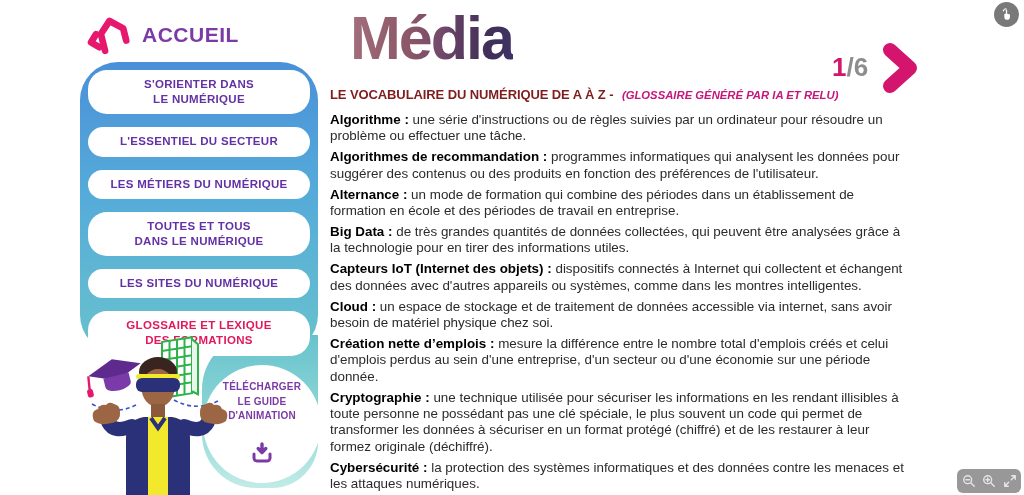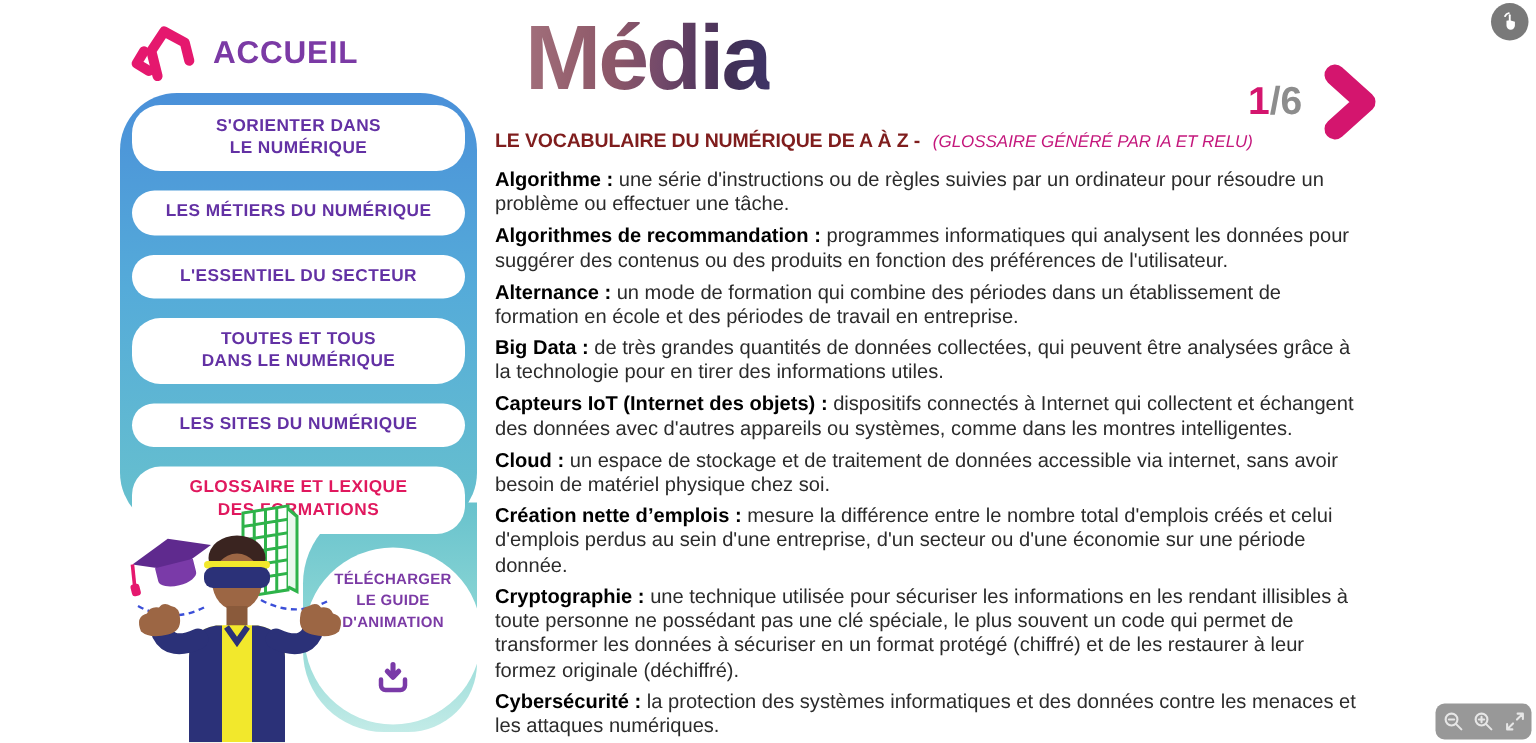--- a/index.html
+++ b/index.html
@@ -33,21 +33,21 @@
 
   .illustration { position:absolute; left:74px; top:326px; width:172px; height:169px; }
 
   
   .main { position:absolute; left:330px; top:8px; width:580px; }
   .page-title { font-size:61px; font-weight:800; letter-spacing:-2px; line-height:1;
              background:linear-gradient(93deg,#a2707c 0%,#96616f 20%,#8a5668 38%,#744a6a 55%,#57395f 70%,#413056 84%,#3d3367 100%);
              -webkit-background-clip:text; background-clip:text; color:transparent; display:inline-block;margin-left:20px; }
   .heading-row { position:absolute; top:77px; left:0; width:580px; white-space:nowrap; }
   .heading-main { color:#7f1d1d; font-weight:bold; font-size:13px; letter-spacing:-0.1px; }
-  .heading-note { color:#c4177c; font-weight:normal; font-style:italic; font-size:11.3px; margin-left:4px; }
+  .heading-note { color:#c4177c; font-weight:bold; font-style:italic; font-size:11.3px; margin-left:4px; }
   .glossary { position:absolute; top:104px; left:0; width:580px; display:flex; flex-direction:column; gap:4.5px; }
   .entry { font-size:13.4px; line-height:16.4px; color:#2b2b2b; }
   .entry b { color:#000; }
 
   
   .pagination { position:absolute; left:832px; top:52px; font-size:26px; font-weight:bold; }
   .pagination .cur { color:#d4156e; }
   .pagination .sep, .pagination .tot { color:#8d8d8d; }
   .next-btn { position:absolute; left:878px; top:40px; width:44px; height:56px; cursor:pointer; background:none; border:none; }
 
@@ -84,22 +84,22 @@
       <path d="M7 6 a5.5 5.5 0 0 1 4 -3.2"></path>
     </svg>
   </button>
 
   <div class="sidebar"></div>
   <div class="sidebar-blob"></div>
 
   <nav class="nav">
     <button class="nav-btn">S'ORIENTER DANS
 LE NUMÉRIQUE</button>
+    <button class="nav-btn">L'ESSENTIEL DU SECTEUR</button>
     <button class="nav-btn">LES MÉTIERS DU NUMÉRIQUE</button>
-    <button class="nav-btn">L'ESSENTIEL DU SECTEUR</button>
     <button class="nav-btn">TOUTES ET TOUS
 DANS LE NUMÉRIQUE</button>
     <button class="nav-btn">LES SITES DU NUMÉRIQUE</button>
     <button class="nav-btn active">GLOSSAIRE ET LEXIQUE
 DES FORMATIONS</button>
   </nav>
 
   <div class="download-circle">
     <span class="download-label">TÉLÉCHARGER
 LE GUIDE

